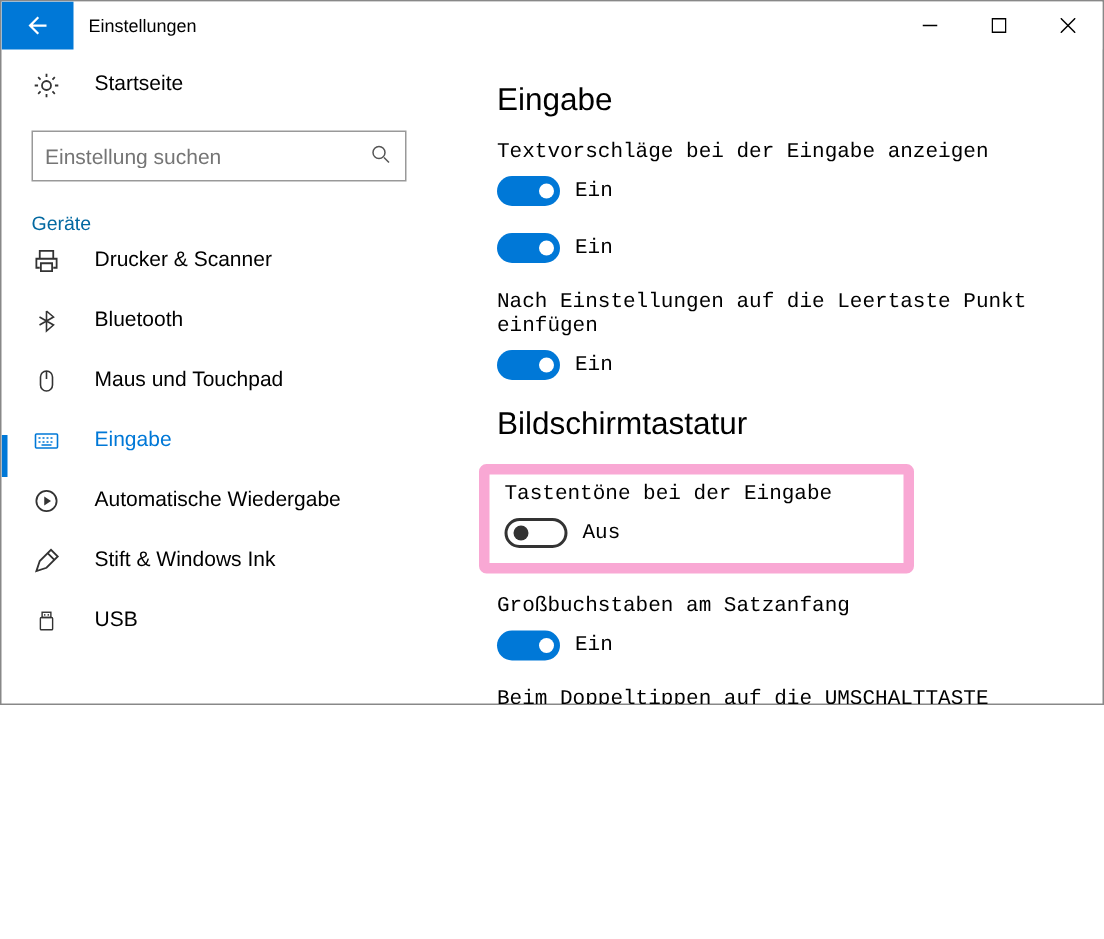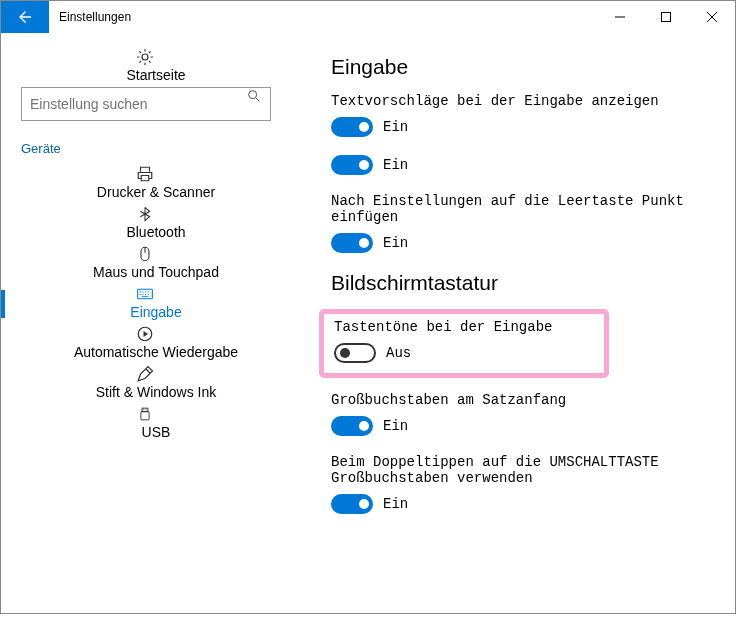--- a/index.html
+++ b/index.html
@@ -1,48 +1,48 @@
 <!DOCTYPE html>
 <html><head>
 <meta charset="utf-8">
 <style>
 * { box-sizing: border-box; margin: 0; padding: 0; }
 body { font-family: "Segoe UI", Tahoma, sans-serif; font-size: 14px; color: #000; background: #fff; }
-.window { width: 736px; height: 614px; border: 1px solid #888; display: flex; flex-direction: column; overflow: hidden; position: relative; }
+.window { width: 736px; height: 470px; border: 1px solid #888; display: flex; flex-direction: column; overflow: hidden; position: relative; }
 .titlebar { height: 32px; display: flex; align-items: stretch; background: #fff; }
 .back-btn { width: 48px; background: #0078d7; display: flex; align-items: center; justify-content: center; cursor: pointer; }
 .back-btn svg { width: 18px; height: 18px; }
 .title-text { flex: 1; display: flex; align-items: center; padding-left: 10px; font-size: 12px; }
 .win-controls { display: flex; }
 .win-btn { width: 46px; display: flex; align-items: center; justify-content: center; cursor: pointer; }
 .win-btn svg { width: 10px; height: 10px; }
 .body { display: flex; flex: 1; overflow: hidden; }
 .sidebar { width: 290px; padding: 14px 0 0 0; overflow-y: auto; }
-.sidebar-row { display: flex; align-items: center; height: 40px; padding-left: 20px; cursor: pointer; flex-direction: column; }
+.sidebar-row { display: flex; height: 40px; padding-left: 20px; cursor: pointer; }
 .sidebar-row .icon { width: 20px; height: 20px; margin-right: 22px; display: flex; align-items: center; justify-content: center; }
 .sidebar-row .label { font-size: 14px; }
 .sidebar-row.selected { color: #0078d7; position: relative; }
 .sidebar-row.selected::before { content: ""; position: absolute; left: 0; top: 6px; bottom: 6px; width: 4px; background: #0078d7; }
 .group-header { font-size: 13px; color: #0369a1; padding: 10px 0 8px 20px; }
 .search-wrap { padding: 0 20px 10px 20px; }
-.search-box { display: flex; border: 1px solid #999; height: 34px; padding: 0 8px; }
+.search-box { display: flex; align-items: center; border: 1px solid #999; height: 34px; padding: 0 8px; }
 .search-box input { border: none; flex: 1; font-size: 14px; outline: none; font-family: inherit; background: transparent; }
 .content { flex: 1; padding: 16px 28px 10px 40px; overflow-y: auto; }
 .section-title { font-size: 21px; font-weight: 400; margin: 6px 0 14px 0; }
 .setting { margin-bottom: 18px; font-family: Liberation Mono, monospace; }
 .setting-label { font-size: 14px; margin-bottom: 8px; }
 .toggle-row { display: flex; align-items: center; }
 .toggle { width: 42px; height: 20px; border-radius: 10px; position: relative; cursor: pointer; }
 .toggle.on { background: #0078d7; }
 .toggle.off { background: #fff; border: 2px solid #333; }
 .toggle .knob { position: absolute; width: 10px; height: 10px; border-radius: 50%; top: 50%; transform: translateY(-50%); }
 .toggle.on .knob { background: #fff; right: 4px; }
 .toggle.off .knob { background: #333; left: 4px; }
 .toggle-state { margin-left: 10px; font-size: 14px; text-align: center; }
-.highlight-box { border: 5px solid #f9a8d4; border-radius: 5px; padding: 5px 10px 6px 10px; margin: 0 0 14px -12px; width: 290px; }
+.highlight-box { border: 7px solid #f9a8d4; border-radius: 5px; padding: 5px 10px 6px 10px; margin: 0 0 14px -12px; width: 290px; }
 </style>
 </head>
 <body>
 
 <div class="window">
   <div class="titlebar">
     <div class="back-btn">
       <svg viewBox="0 0 24 24">
           <path d="M20 11H7.8l5.6-5.6L12 4l-8 8 8 8 1.4-1.4L7.8 13H20z" fill="#fff"></path>
         </svg>

